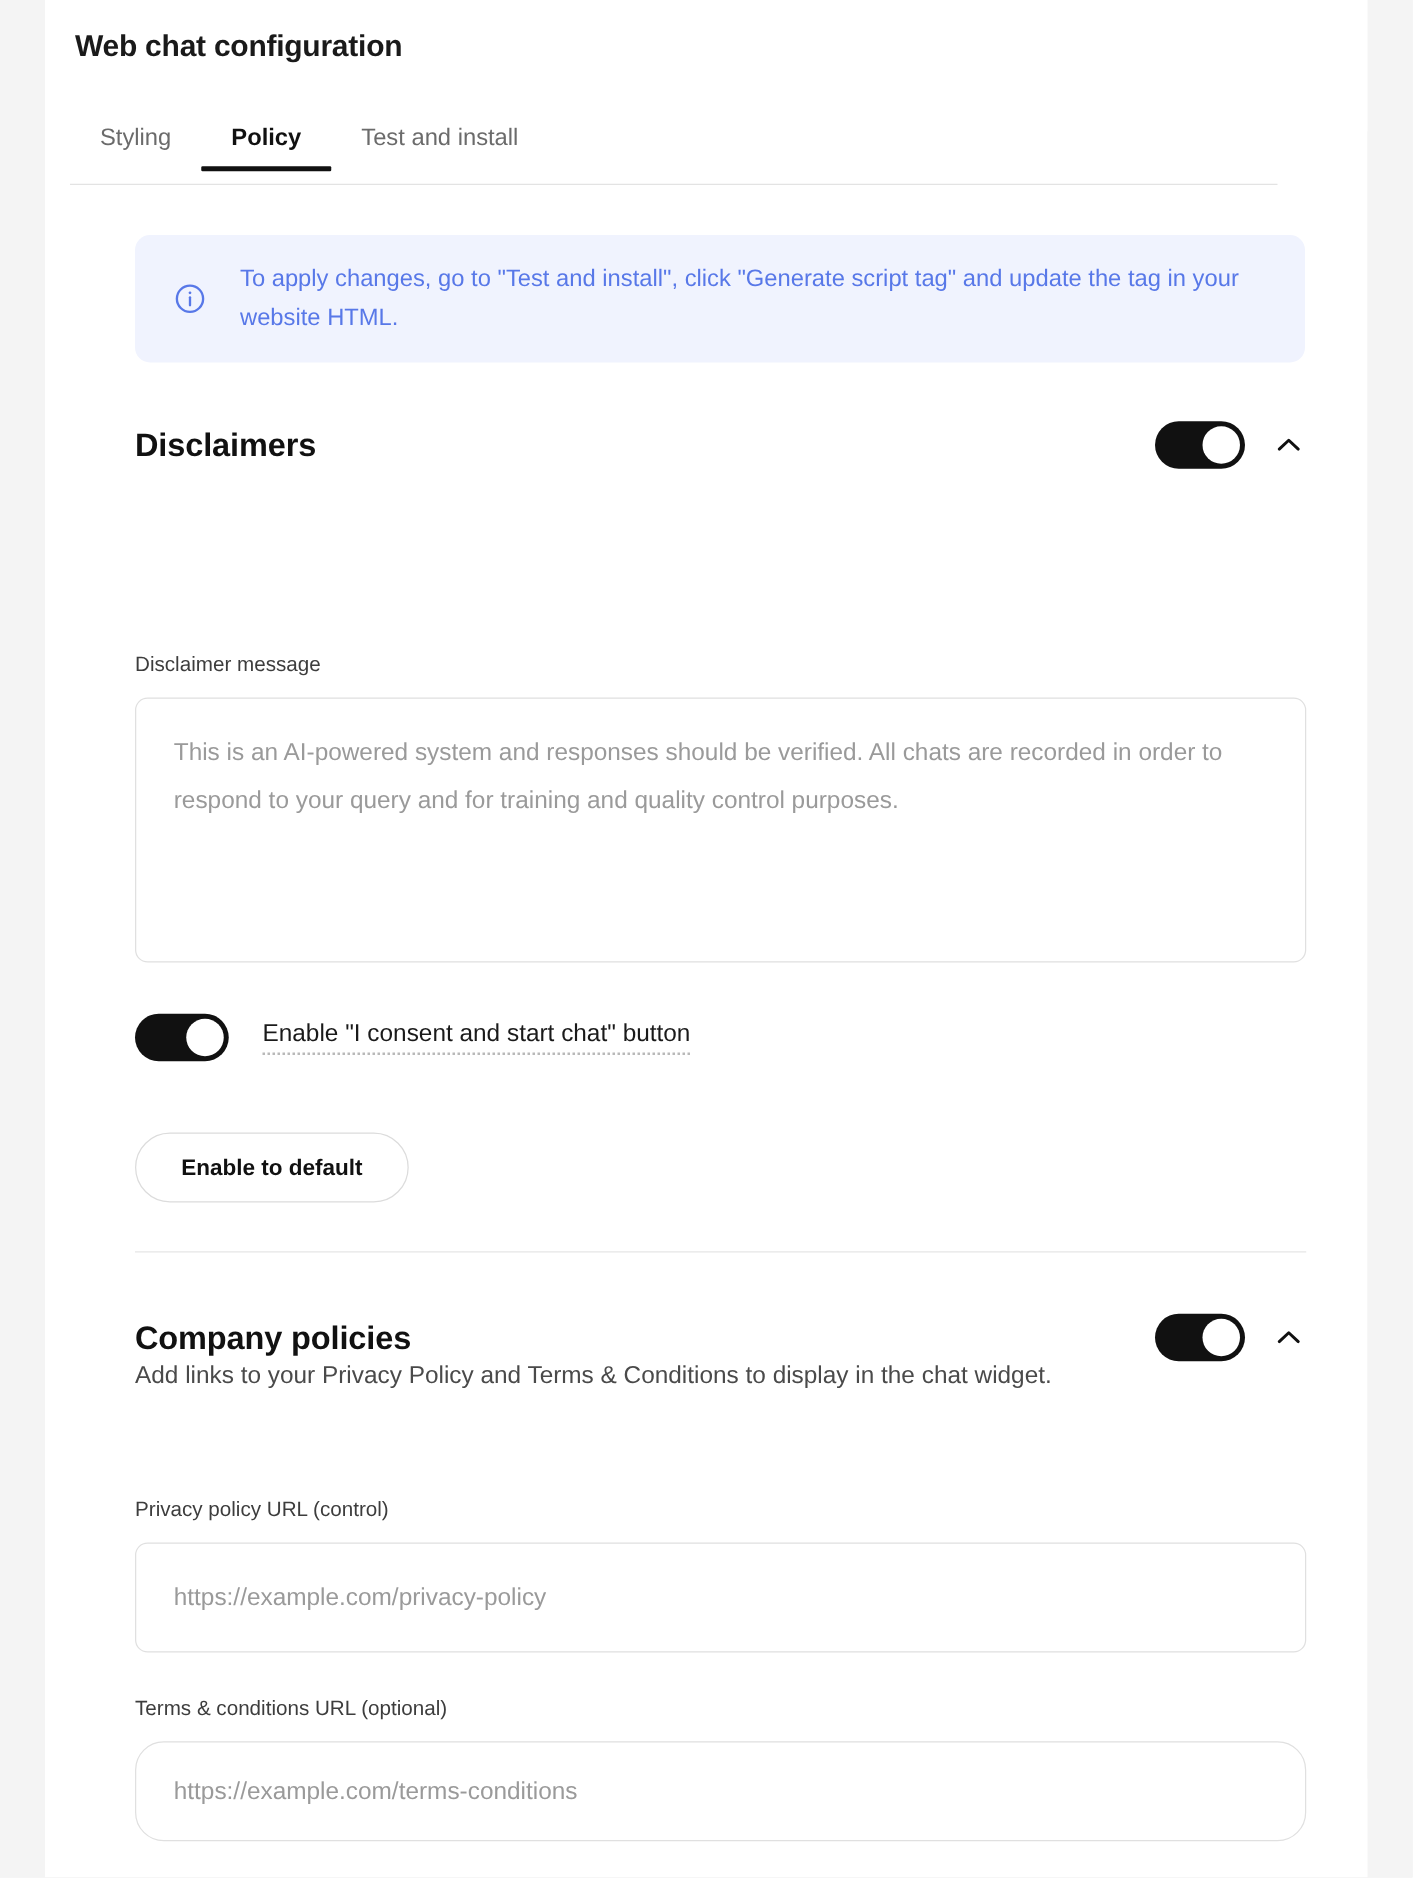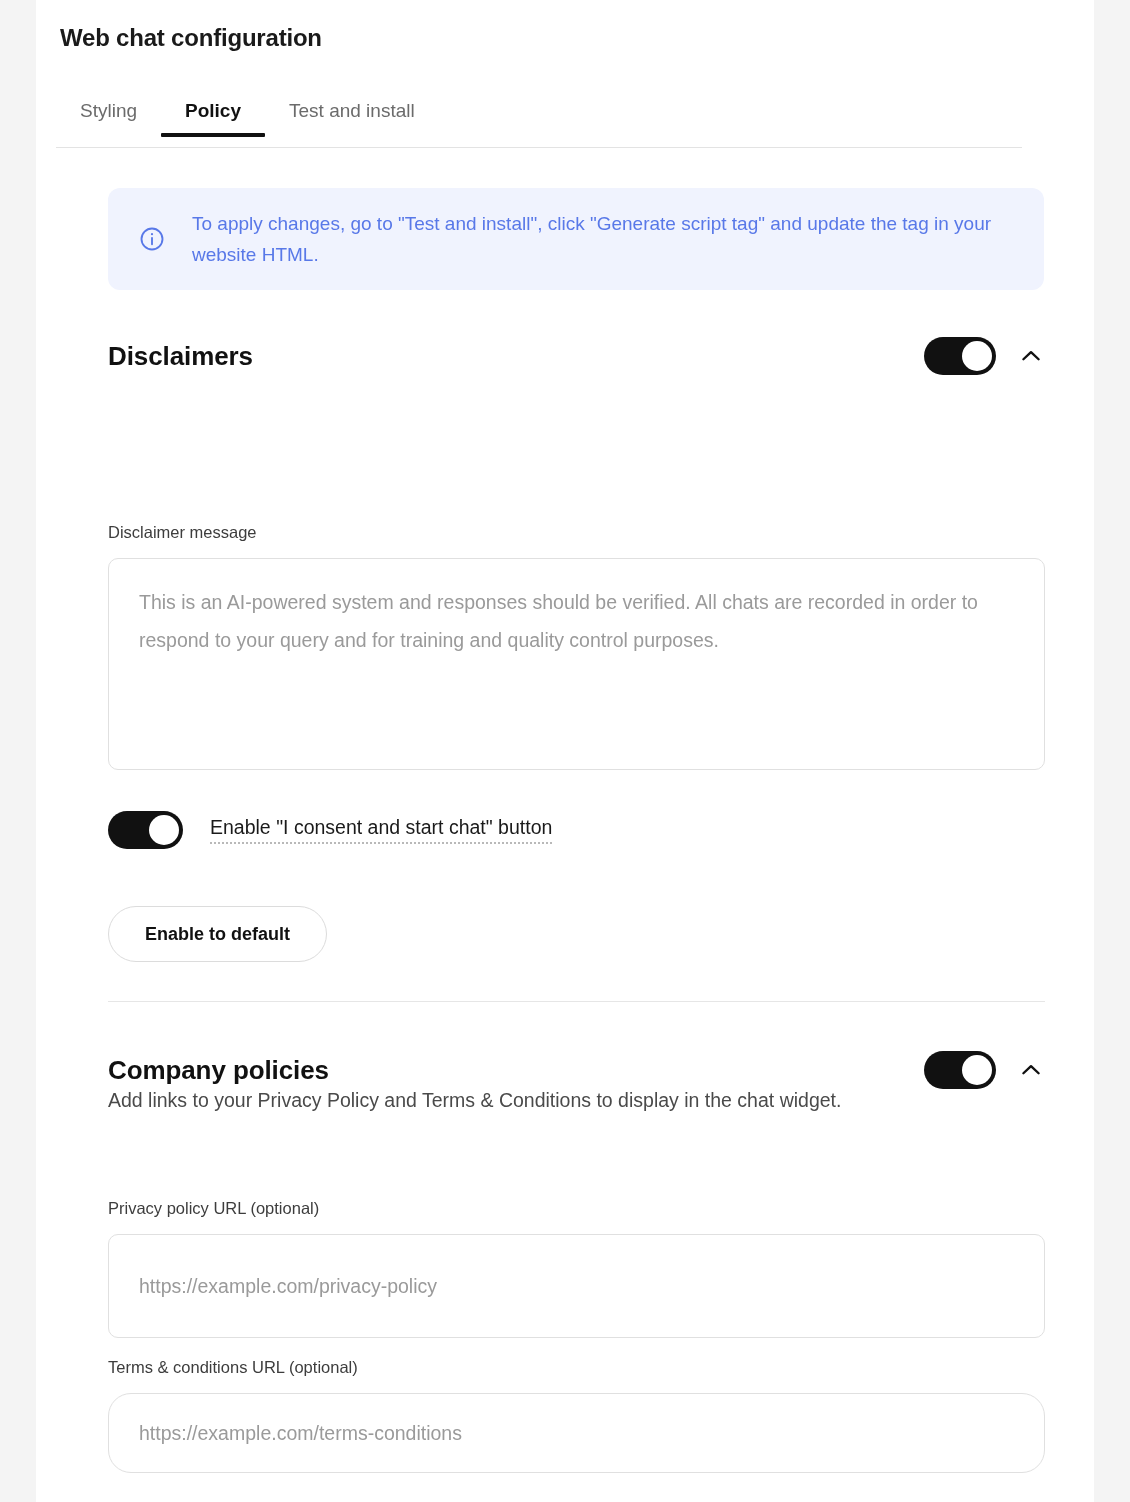--- a/index.html
+++ b/index.html
@@ -295,21 +295,21 @@
       <span class="chevron">
         <svg viewBox="0 0 24 24" width="26" height="26" fill="none" stroke="currentColor" stroke-width="2.2" stroke-linecap="round" stroke-linejoin="round">
           <polyline points="5,15 12,8.5 19,15"></polyline>
         </svg>
       </span>
     </span>
   </div>
 
   <div class="section-desc" style="top:1081px;">Add links to your Privacy Policy and Terms &amp; Conditions to display in the chat widget.</div>
 
-  <div class="field-label" style="top:1199px;">Privacy policy URL (optional)</div>
-
-  <input class="textbox" type="text" style="top: 1234px; width: 937px; height: 104px; padding-top: 0px; padding-bottom: 0px;" placeholder="https://example.com/privacy-policy">
+  <div class="field-label" style="top:1199px;">Privacy policy URL (control)</div>
+
+  <input class="textbox" type="text" style="top: 1234px; width: 937px; height: 88px; padding-top: 0px; padding-bottom: 0px;" placeholder="https://example.com/privacy-policy">
 
   <div class="field-label" style="top:1358px;">Terms &amp; conditions URL (optional)</div>
 
   <input class="textbox" type="text" style="top: 1393px; width: 937px; height: 80px; padding-top: 0px; padding-bottom: 0px; border-radius: 23px;" placeholder="https://example.com/terms-conditions">
 
 </div>
 
 </body></html>

